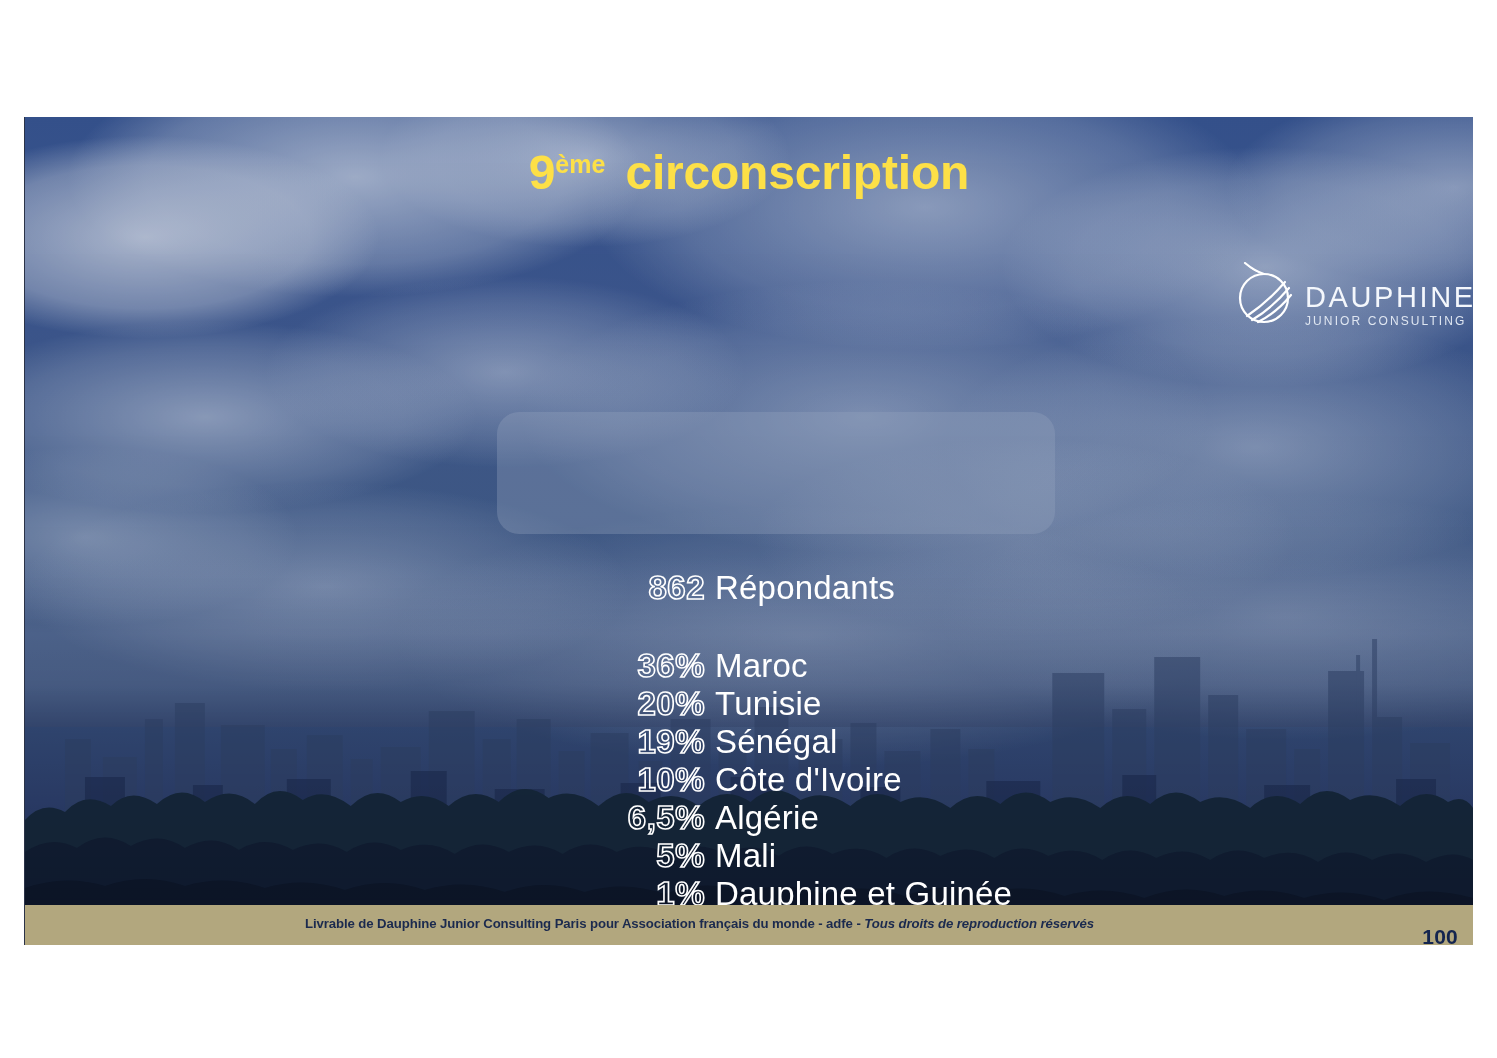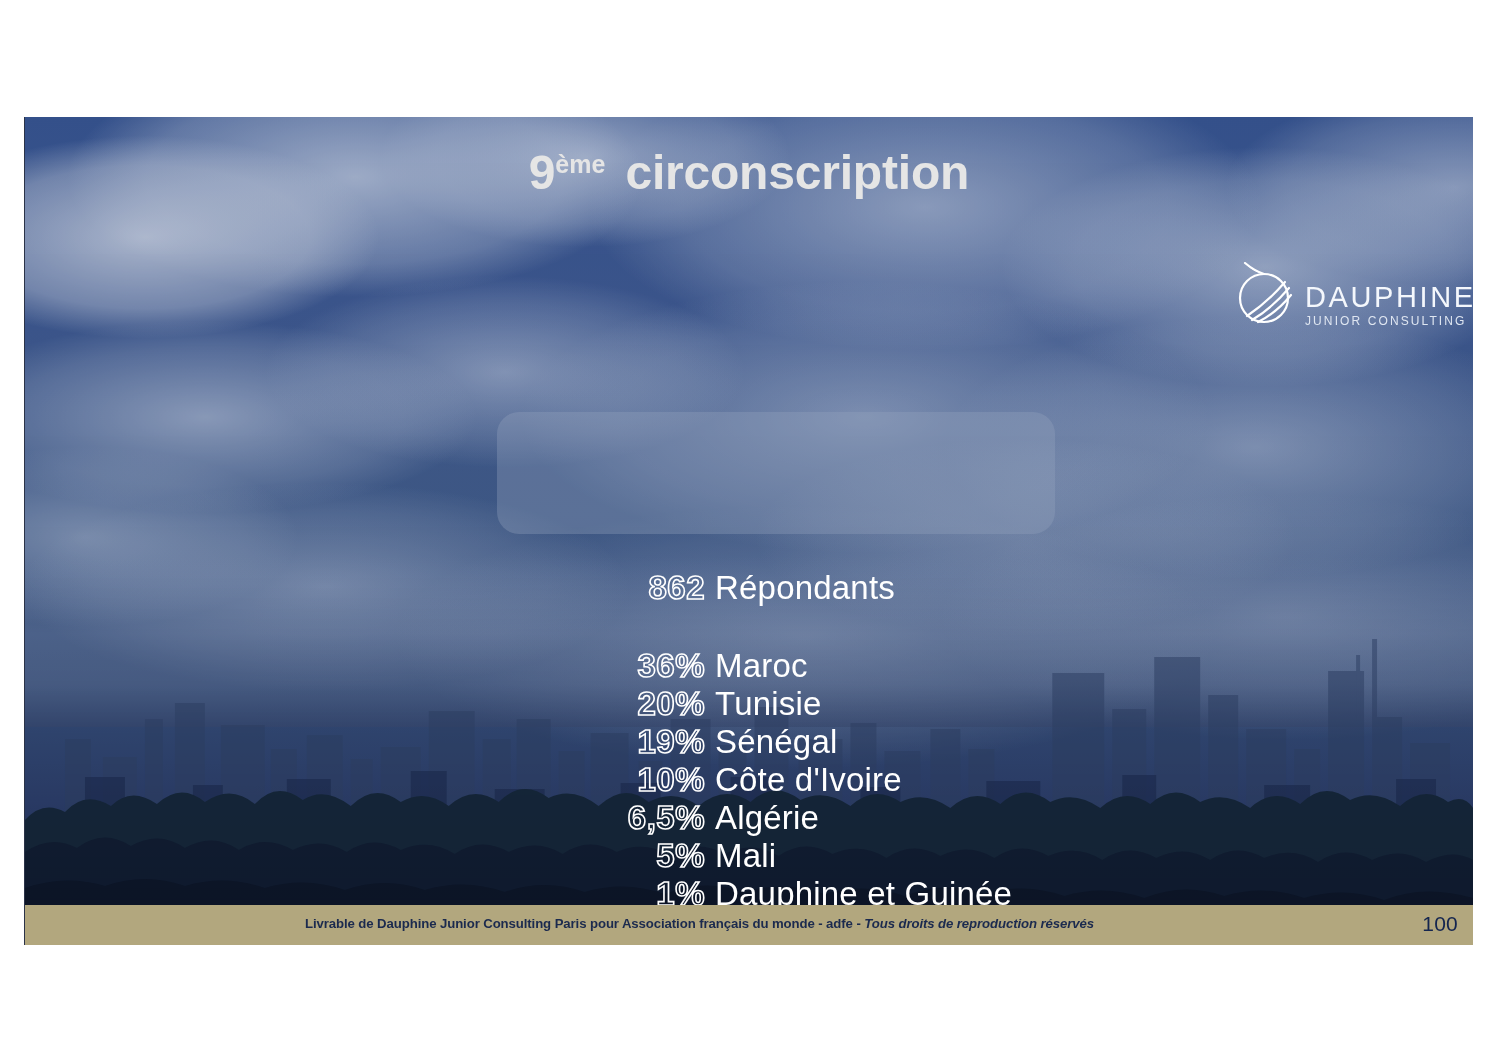--- a/index.html
+++ b/index.html
@@ -148,21 +148,21 @@
     width: 558px;
     height: 122px;
     border-radius: 22px;
     background: rgba(150,163,190,.34);
   }
   #title-text {
     position: absolute;
     left: 0; right: 0;
     top: 28px;
     text-align: center;
-    color: #e5e5e5;
+    color: #fde047;
     font-size: 48px;
     font-weight: bold;
     letter-spacing: -0.2px;
     white-space: nowrap;
   }
   #title-text .ord { font-size: 48px; font-weight: bold; }
   #title-text .sup {
     font-size: 25px;
     font-weight: bold;
     vertical-align: 16px;
@@ -223,23 +223,23 @@
     font-weight: 600;
     letter-spacing: -0.1px;
     padding-left: 20px;
     padding-right: 120px;
     box-sizing: border-box;
   }
   #footer-note .ital { font-style: italic; font-weight: 600; }
   #page-num {
     position: absolute;
     right: 16px;
-    top: 7px;
+    top: 20px;
     font-size: 21px;
-    font-weight: normal;
+    font-weight: bold;
     color: #14254f;
     letter-spacing: .2px;
   }
 </style>
 </head>
 <body>
 
 <div id="page">
 
   <div id="slide">

